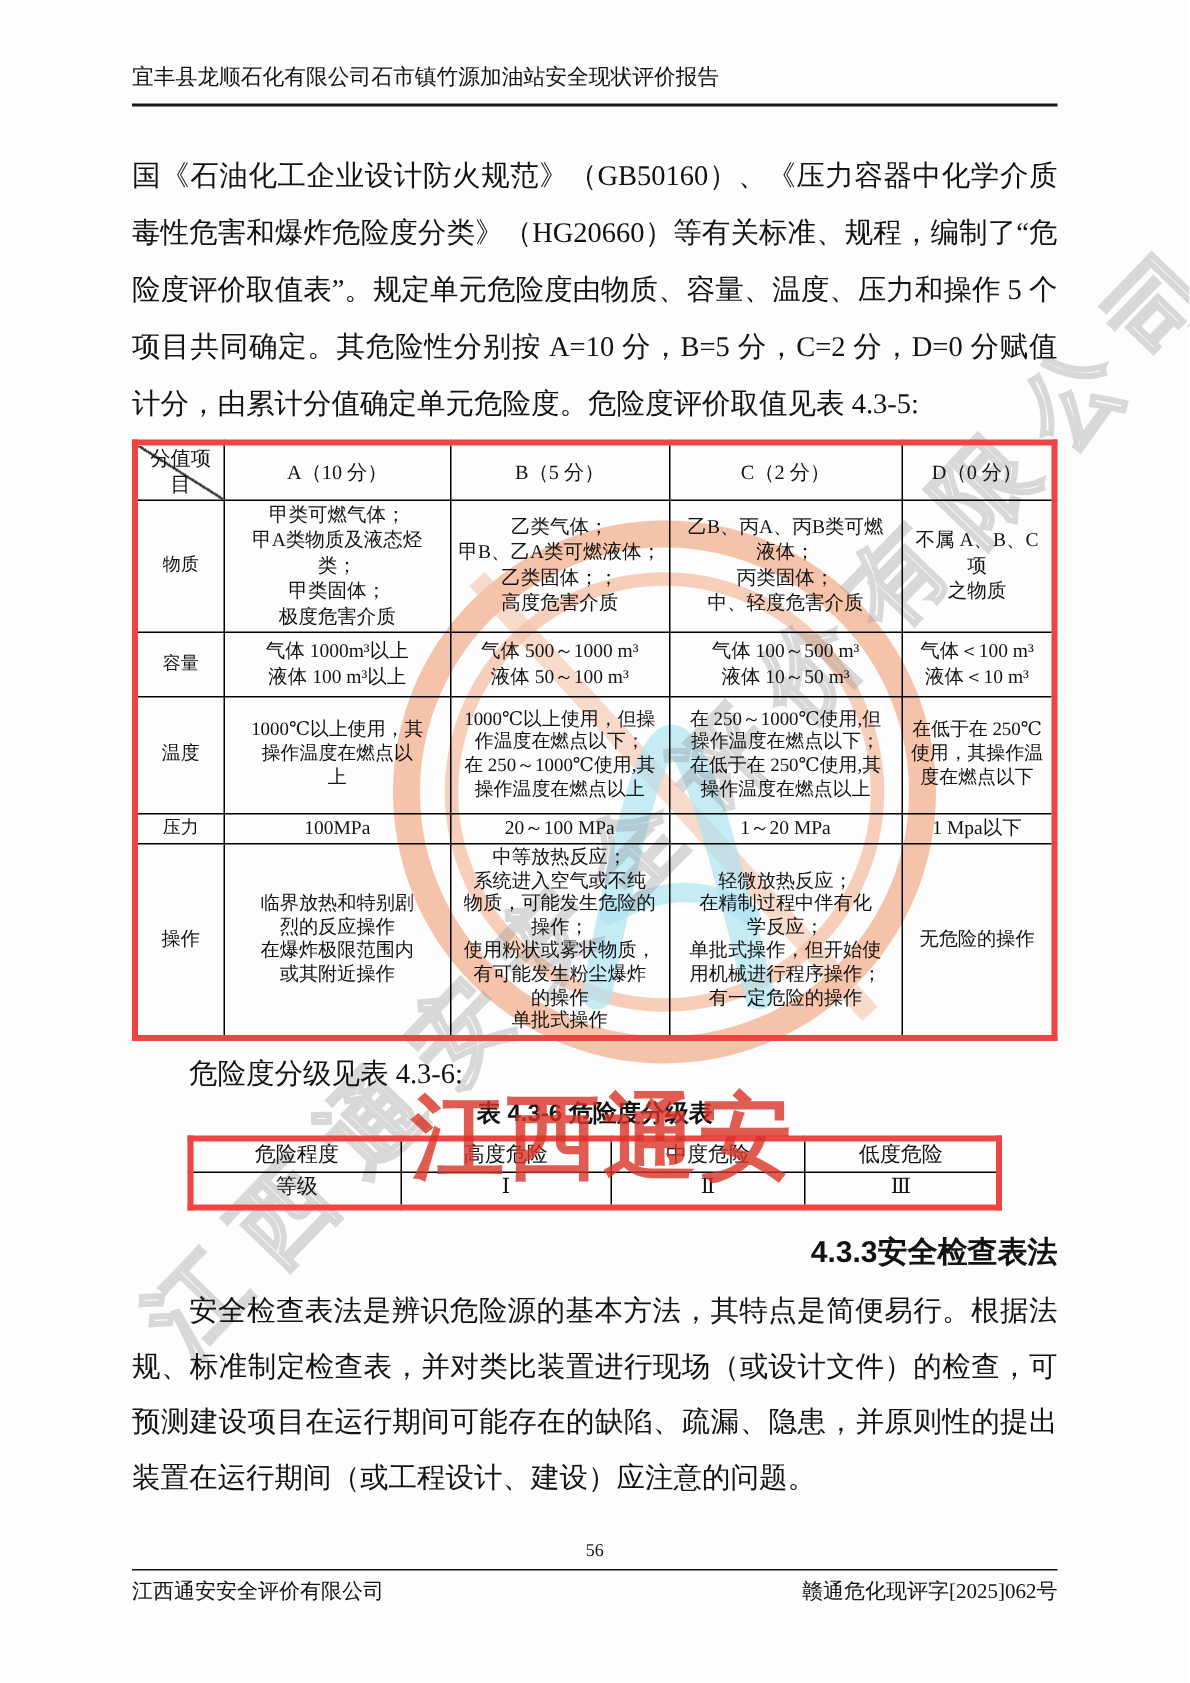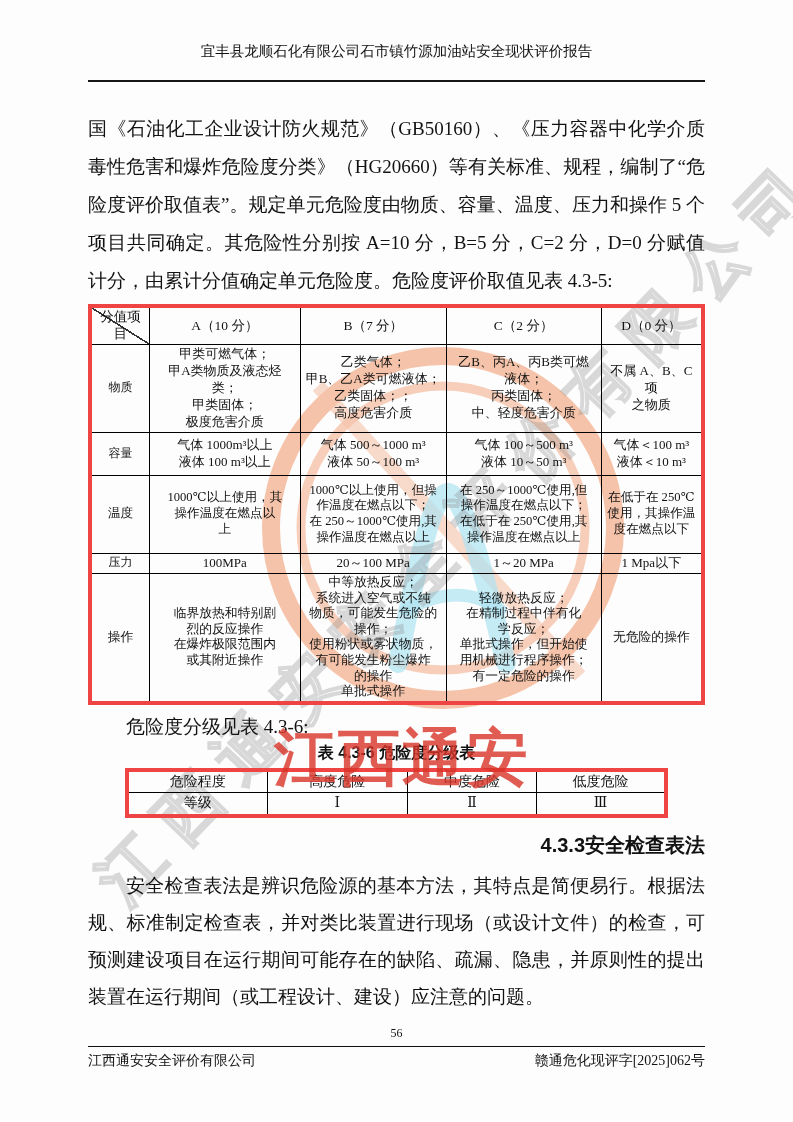--- a/index.html
+++ b/index.html
@@ -1,20 +1,20 @@
 <!DOCTYPE html>
 <html><head>
 <meta charset="utf-8">
 <style>
   html,body{margin:0;padding:0;background:#ffffff;}
   .page{position:relative;width:793px;height:1122px;background:#fdfdfd;overflow:hidden;
         font-family:"Liberation Serif","DejaVu Serif",serif;color:#121212;}
   .content{position:relative;z-index:2;padding:0 88px;}
   .doc-header{padding-top:42px;}
-  .doc-header .t{font-size:14.5px;text-align:center;padding-bottom:19px;border-bottom:2px solid #161616;}
+  .doc-header .t{font-size:14.5px;padding-bottom:8px;border-bottom:2px solid #161616;}
   .intro{margin-top:28px;font-size:19px;line-height:38px;text-align:justify;}
   .tbl-title{margin-top:3px;text-align:center;font-size:16px;font-weight:bold;
              font-family:"Liberation Sans","DejaVu Sans",sans-serif;}
   table{width:100%;border-collapse:collapse;table-layout:fixed;margin-top:4px;border:4px solid #ef4444;}
   td{border:1px solid #000;text-align:center;vertical-align:middle;font-size:13px;line-height:1.3;
      white-space:pre-line;padding:1px 2px;overflow:hidden;}
   .label-col{font-size:12px;}
   .r-head{height:36px;} .r-head td{font-size:13.5px;}
   .r-wz{height:88px;}
   .r-rl{height:43px;}
@@ -73,21 +73,21 @@
           <col style="width:24.6%">
           <col style="width:23.8%">
         <col style="width:25.3%">
           <col style="width:16.6%">
       </colgroup>
       <tbody>
         <tr class="r-head">
           <td class="corner"><span>分值项</span>
 <span>目</span></td>
           <td>A（10 分）</td>
-          <td>B（7 分）</td>
+          <td>B（5 分）</td>
           <td>C（2 分）</td>
           <td>D（0 分）</td>
         </tr>
         <tr class="r-wz">
           <td class="label-col">物质</td>
           <td>甲类可燃气体；
 甲A类物质及液态烃
 类；
 甲类固体；
 极度危害介质</td>

